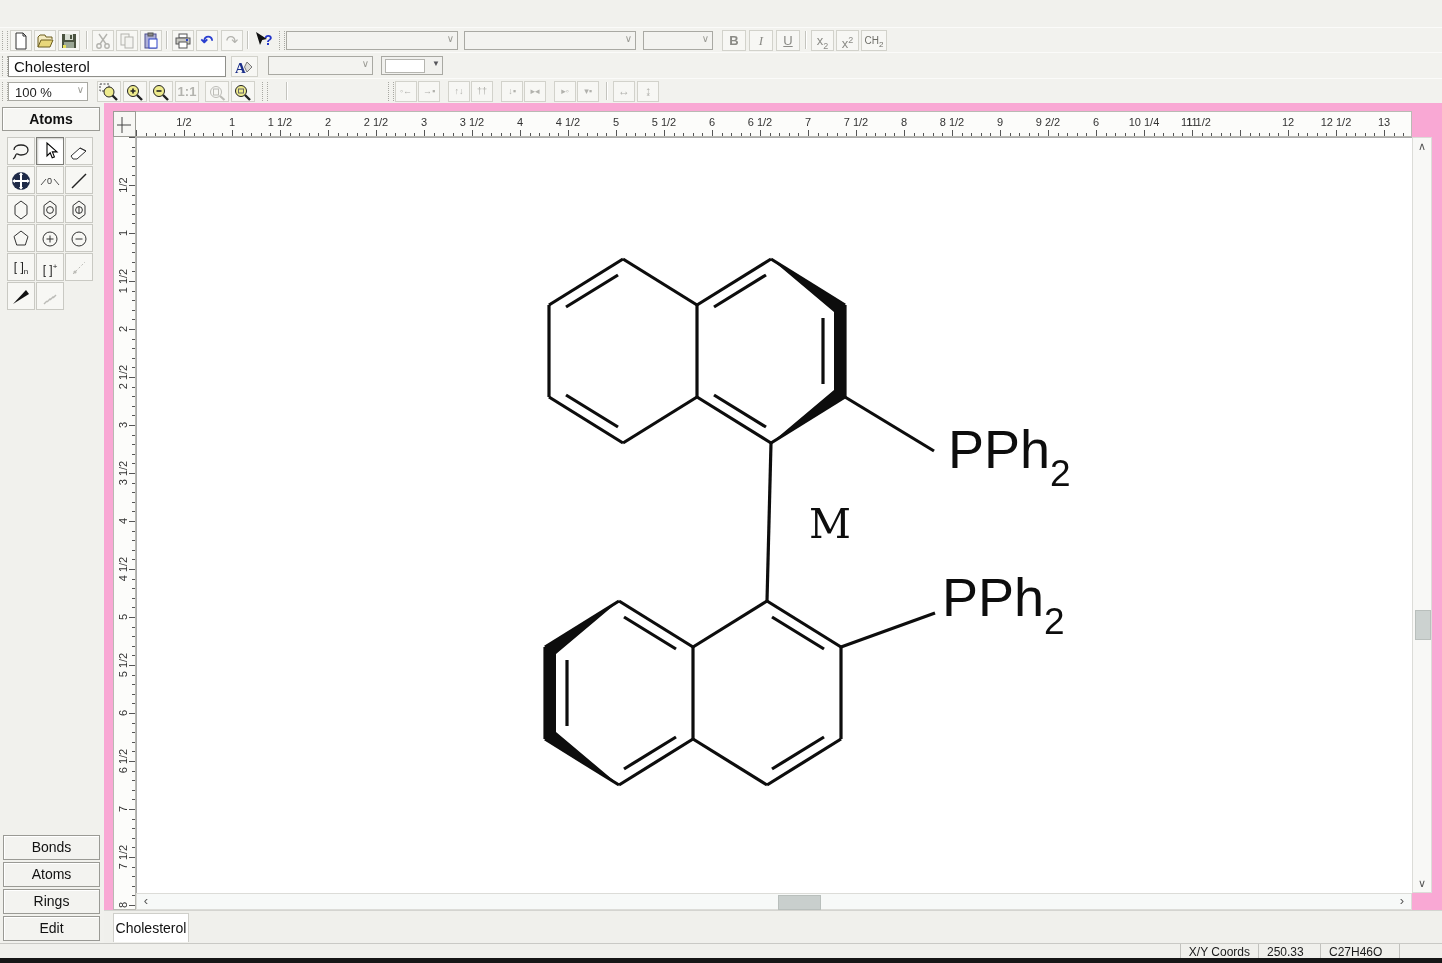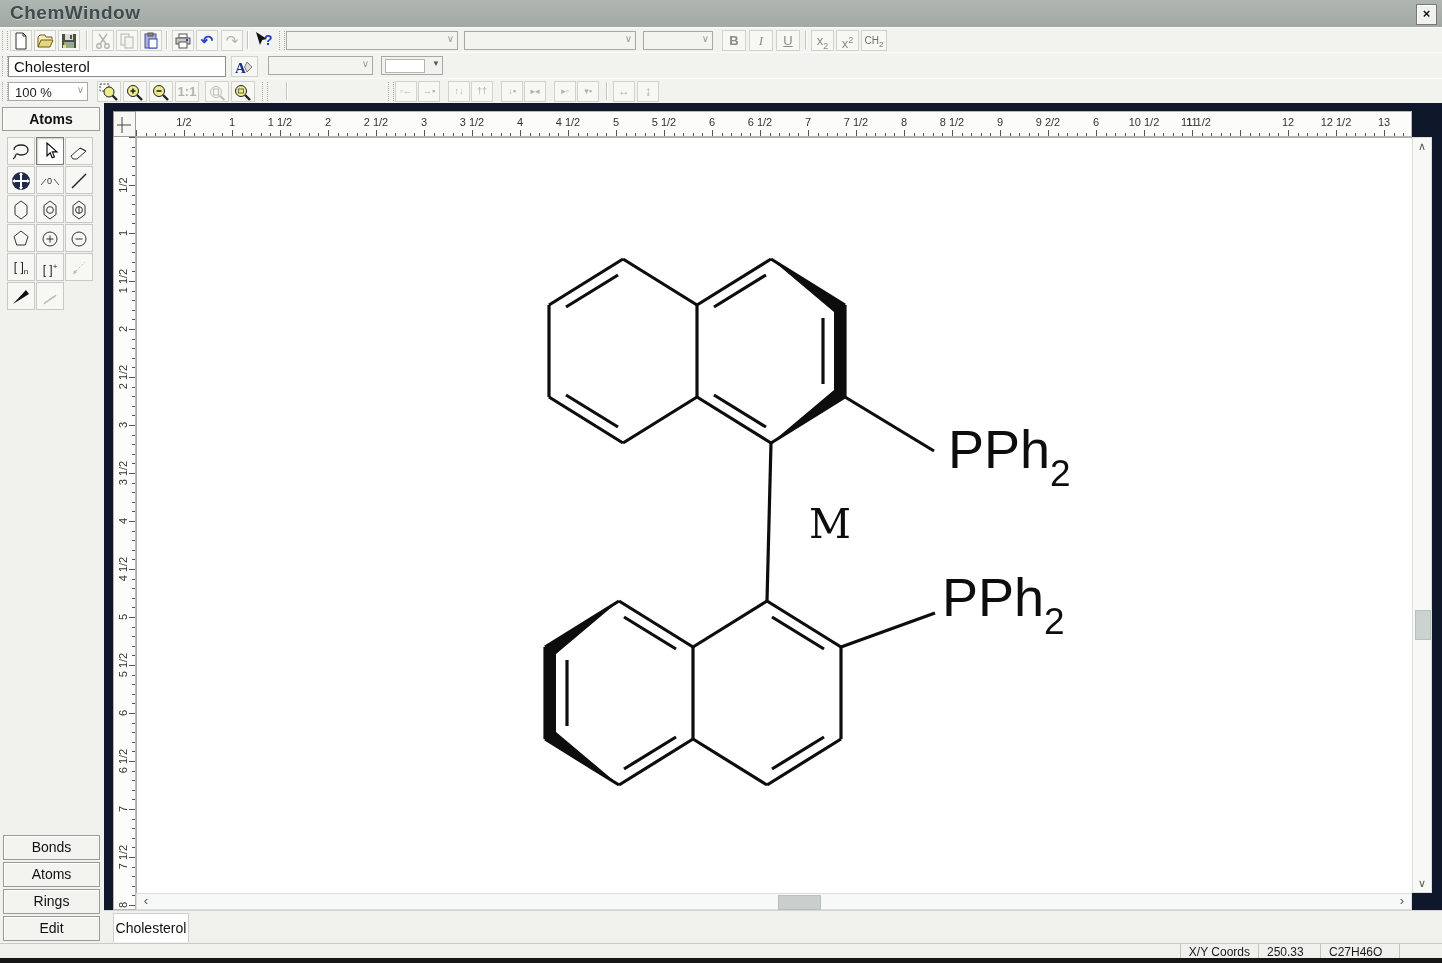--- a/index.html
+++ b/index.html
@@ -38,21 +38,21 @@
     box-shadow:inset 1px 1px 0 #fff;box-sizing:border-box;text-align:center;font-weight:bold;font-size:14px;
     line-height:22px;color:#111;}
   .pal-btn{position:absolute;width:28px;height:28px;background:#f7f7f4;border:1px solid #c9c9c3;
     box-sizing:border-box;}
   .pal-btn.pressed{border:1px solid #7d7d78;background:#fff;box-shadow:inset 1px 1px 2px #cacac5;}
   .pal-btn svg{display:block;margin:2px auto 0;}
   .side-tab{position:absolute;left:3px;width:97px;height:25px;background:#f3f3f0;border:1px solid #9a9a95;
     box-sizing:border-box;text-align:center;font-size:14px;line-height:23px;color:#111;
     box-shadow:inset 1px 1px 0 #fff;}
   
-  #docarea{position:absolute;left:104px;top:103px;width:1338px;height:840px;background:#0f172a;}
+  #docarea{position:absolute;left:104px;top:103px;width:1338px;height:840px;background:#f9a8d4;}
   #corner{position:absolute;left:9px;top:8px;width:23px;height:26px;background:#f7f7f4;
     border:1px solid #9b9b95;box-sizing:border-box;}
   #hruler{position:absolute;left:32px;top:8px;width:1276px;height:26px;background:#fcfcfa;
     border:1px solid #b9b9b3;border-left:none;box-sizing:border-box;overflow:hidden;}
   #vruler{position:absolute;left:9px;top:34px;width:23px;height:773px;background:#fcfcfa;
     border:1px solid #b9b9b3;border-top:none;box-sizing:border-box;overflow:hidden;}
   #canvas{position:absolute;left:32px;top:34px;width:1276px;height:756px;background:#fff;
     border-left:1px solid #aaa;border-top:1px solid #aaa;box-sizing:border-box;}
   .tick{position:absolute;background:#555;}
   #hruler .tick{bottom:0;width:1px;height:3px;}
@@ -83,24 +83,20 @@
   
   .blue{color:#2a3fd0;font-weight:bold;}
   .gray-ic{color:#b3b3ae;}
   .alignbtn{font-size:9px;line-height:19px;color:#b1b1ac;letter-spacing:0;}
 </style>
 </head>
 <body>
 
 <div id="app">
 
-  <div id="titlebar">
-    <span class="title">ChemWindow</span>
-    <div id="close-btn">×</div>
-  </div>
 
   <div id="toolbar1" class="toolbar">
     <div class="grip" style="left:2px"></div>
     <div class="tb-btn" style="left:10px">
       <svg width="18" height="18">
           <path d="M4 1h7l3 3v13H4z" fill="#fff" stroke="#333"></path>
           <path d="M11 1v3h3" fill="none" stroke="#333"></path>
         </svg>
     </div>
     <div class="tb-btn" style="left:34px">
@@ -529,21 +525,21 @@
         <span class="rlabel" style="left: 528px;">5 1/2</span>
         <span class="rlabel" style="left: 576px;">6</span>
         <span class="rlabel" style="left: 624px;">6 1/2</span>
         <span class="rlabel" style="left: 672px;">7</span>
         <span class="rlabel" style="left: 720px;">7 1/2</span>
         <span class="rlabel" style="left: 768px;">8</span>
         <span class="rlabel" style="left: 816px;">8 1/2</span>
         <span class="rlabel" style="left: 864px;">9</span>
         <span class="rlabel" style="left: 912px;">9 2/2</span>
         <span class="rlabel" style="left: 960px;">6</span>
-        <span class="rlabel" style="left: 1008px;">10 1/2</span>
+        <span class="rlabel" style="left: 1008px;">10 1/4</span>
         <span class="rlabel" style="left: 1056px;">11</span>
         <span class="rlabel" style="left: 1060px;">11 1/2</span>
         <span class="rlabel" style="left: 1152px;">12</span>
         <span class="rlabel" style="left: 1200px;">12 1/2</span>
         <span class="rlabel" style="left: 1248px;">13</span>
       </div>
     <div id="vruler">
         <div class="tick major" style="top: 0px;"></div>
         <div class="tick" style="top: 9.6px;"></div>
         <div class="tick" style="top: 19.2px;"></div>

